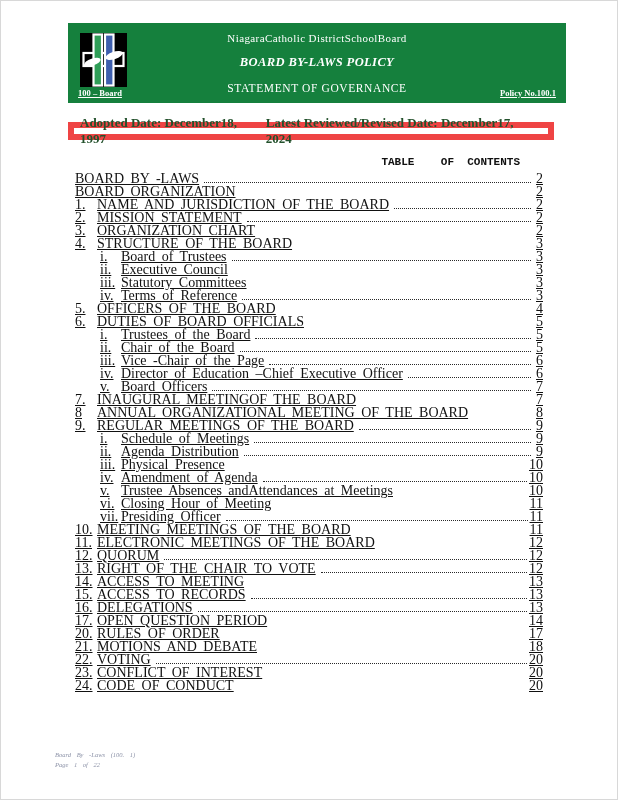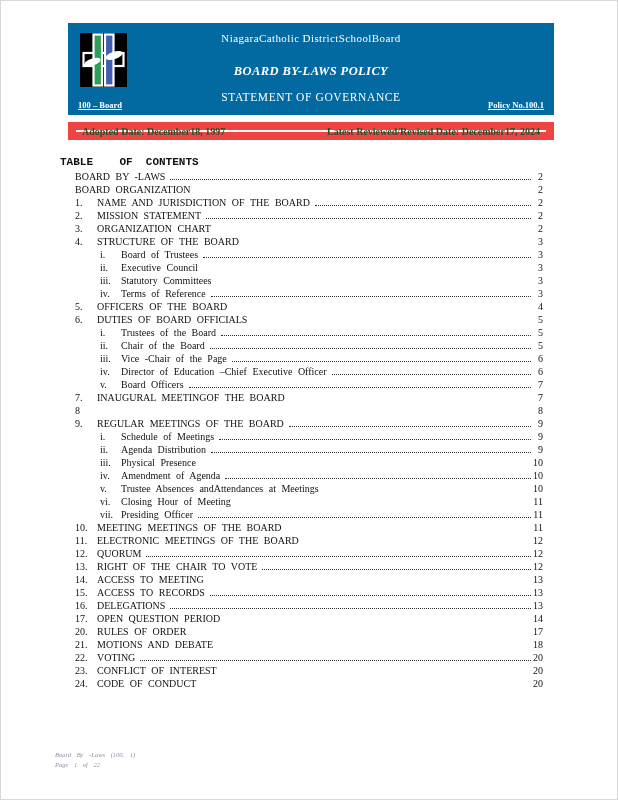--- a/index.html
+++ b/index.html
@@ -4,50 +4,51 @@
 <style>
   html,body { margin:0; padding:0; background:#ffffff; }
   .page {
     position:relative; width:618px; height:800px; background:#ffffff;
     font-family:"Liberation Serif", serif; overflow:hidden;
     outline:1px solid #d8d8d8; outline-offset:-1px;
   }
 
   
   .banner {
-    position:absolute; left:68px; top:23px; width:486px; height:92px;
-    background:#0369a1;
+    position:absolute; left:68px; top:23px; width:486px; height:80px;
+    background:#15803d;
+    padding-left:12px;
   }
   .logo { position:absolute; left:12px; top:10px; }
   .titles { position:absolute; left:0; right:0; top:9px; text-align:center; color:#ffffff; }
   .t1 { font-size:11px; letter-spacing:0.4px; }
-  .t2 { font-size:12.5px; font-weight:bold; font-style:italic; margin-top:20px; letter-spacing:0.4px; }
+  .t2 { font-size:12.5px; font-weight:bold; font-style:italic; margin-top:11px; letter-spacing:0.4px; }
   .t3 { font-size:11.5px; margin-top:12px; letter-spacing:0.6px; }
   .banner-bottom {
     position:absolute; left:10px; right:10px; bottom:5px;
     display:flex; justify-content:space-between;
     color:#ffffff; font-weight:bold; font-size:8.5px;text-decoration:underline;
   }
 
   
   .dates-strip {
     position:absolute; left:68px; top:122px; width:486px; height:18px;
-    box-sizing:border-box; background:#ffffff; border:8px solid #ef4444;
+    box-sizing:border-box; background:#ffffff; border:6px solid #ef4444;
     display:flex; justify-content:space-between; align-items:center;
-    padding:0 6px; font-size:10px; font-weight:bold; color:#23512c;
+    padding:0 6px; font-size:13px; font-weight:bold; color:#23512c;
   }
 
   
   .toc-title {
-    position:absolute; top:156px; left:60px; width:460px; text-align:left;
+    position:absolute; top:156px; left:60px; width:460px; text-align:right;
     font-family:"Liberation Mono", monospace; font-weight:bold;
     font-size:11px; white-space:pre; color:#111;
   }
   .toc { position:absolute; top:171px; left:75px; width:468px; }
-  .toc-row { display:flex; align-items:baseline; height:13px; font-size:10px; color:#111; }
+  .toc-row { display:flex; align-items:baseline; height:13px; font-size:14px; color:#111;text-decoration:underline; }
   .toc-num { flex:none; white-space:pre; }
   .lv1 .toc-num { width:22px; }
   .lv2 { padding-left:25px; }
   .lv2 .toc-num { width:21px; }
   .toc-label { flex:none; word-spacing:3px; white-space:pre; }
   .toc-dots { flex:1; border-bottom:1.2px dotted #2a2a2a; margin:0 2px 2px 5px; }
   .toc-dots.nodots { border-bottom:none; }
   .toc-page { flex:none; min-width:10px; text-align:right; }
 
   
@@ -197,20 +198,21 @@
     <span class="toc-page">7</span>
   </div>
       <div class="toc-row lv1">
     <span class="toc-num">7.</span>
     <span class="toc-label">INAUGURAL MEETINGOF THE BOARD</span>
     <span class="toc-dots nodots"></span>
     <span class="toc-page">7</span>
   </div>
       <div class="toc-row lv1">
     <span class="toc-num">8</span>
+    <span class="toc-label">ANNUAL ORGANIZATIONAL MEETING OF THE BOARD</span>
     <span class="toc-dots nodots"></span>
     <span class="toc-page">8</span>
   </div>
       <div class="toc-row lv1">
     <span class="toc-num">9.</span>
     <span class="toc-label">REGULAR MEETINGS OF THE BOARD</span>
     <span class="toc-dots"></span>
     <span class="toc-page">9</span>
   </div>
       <div class="toc-row lv2">

